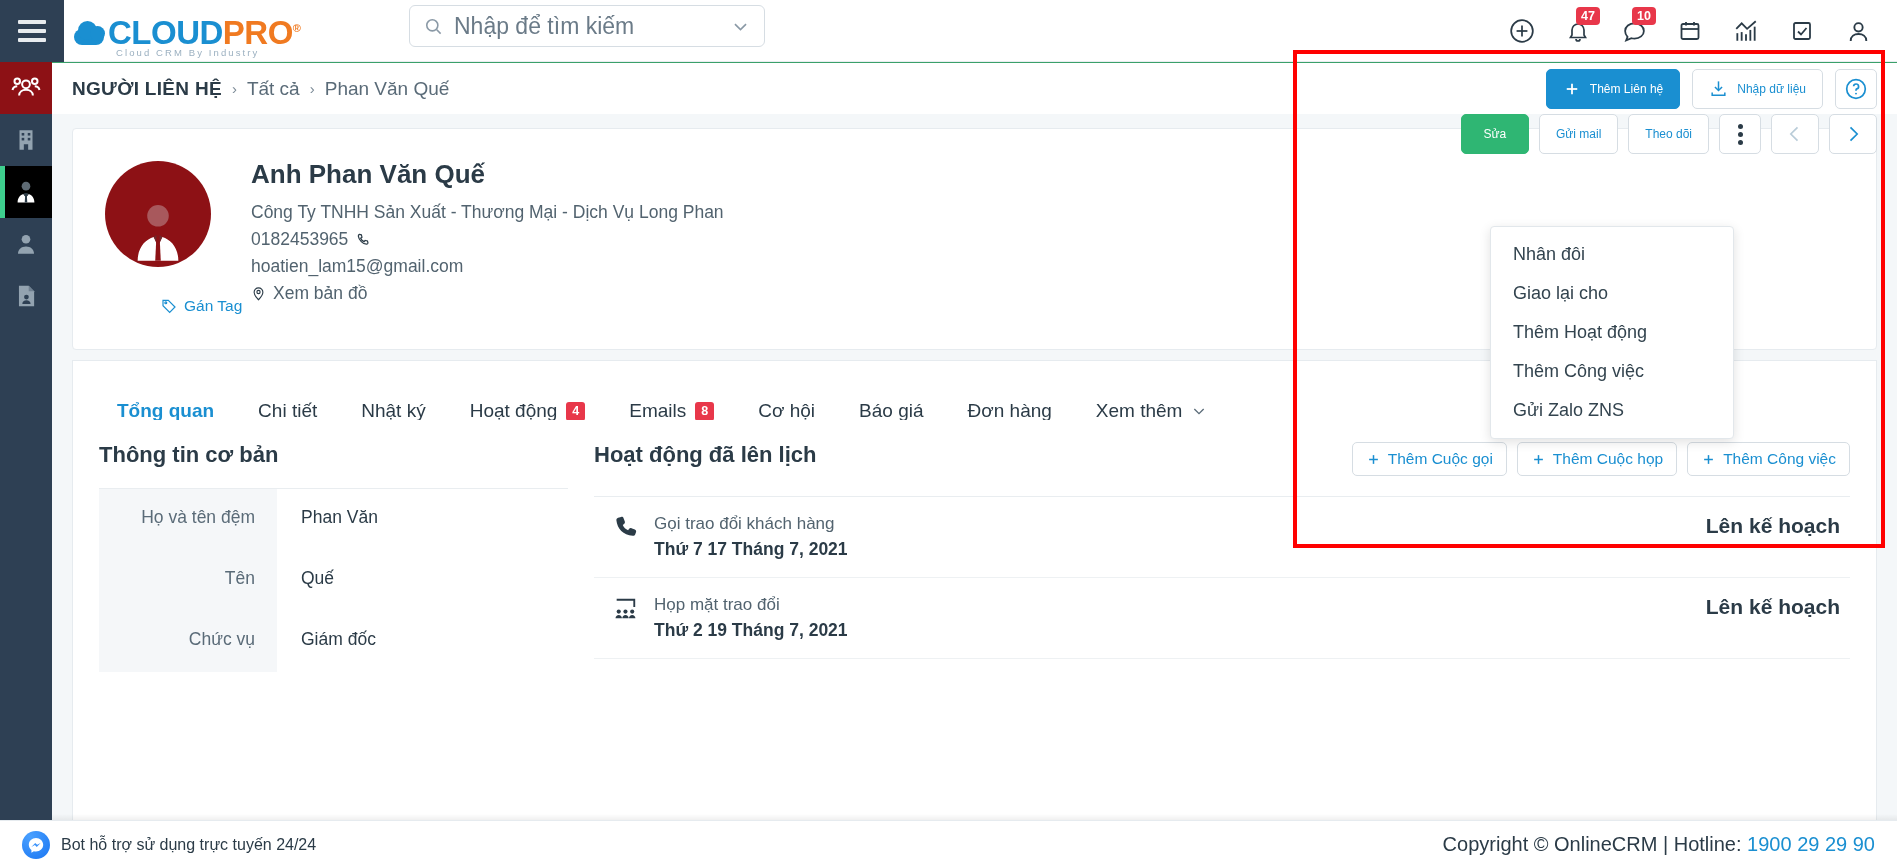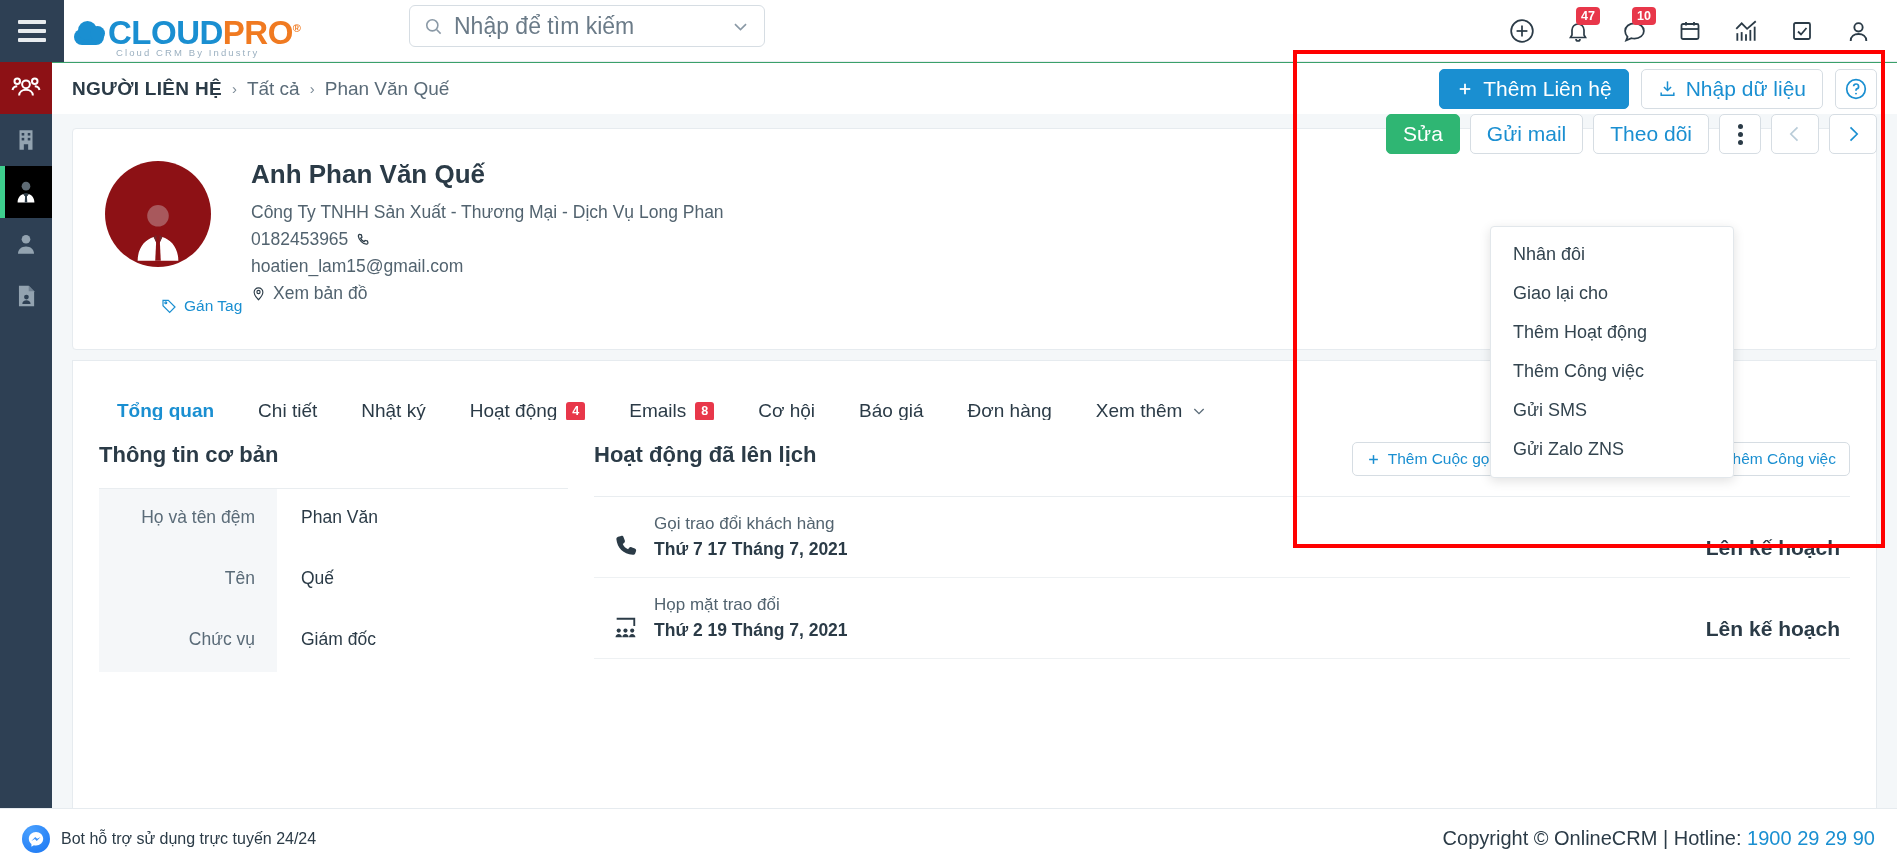--- a/index.html
+++ b/index.html
@@ -74,31 +74,31 @@
   }
   .crumb { display: flex; align-items: center; gap: 10px; font-size: 19px; }
   .crumb .root { color: #2b3b47; font-weight: 700; letter-spacing: 0.3px; }
   .crumb .sep { color: #7c8b97; font-size: 15px; }
   .crumb .lnk { color: #5a6b78; }
   .crumb .cur { color: #5a6b78; }
 
   .crumb-actions { margin-left: auto; display: flex; align-items: center; gap: 12px; }
   .btn {
     border: 1px solid #d6dde3; background: #fff; border-radius: 5px;
-    font-size: 21px; color: #1a8fd1; display: flex; align-items: center; gap: 9px;
+    font-size: 12px; color: #1a8fd1; display: flex; align-items: center; gap: 9px;
     padding: 0 16px; height: 40px; cursor: pointer; font-family: inherit; white-space: nowrap;
   }
   .btn.primary { background: #1a8fd1; border-color: #1a8fd1; color: #fff; }
   .btn.sq { padding: 0; width: 42px; justify-content: center; }
 
   
   .actionrow {
     position: absolute; top: 114px; right: 20px; display: flex; align-items: center; gap: 10px; z-index: 6;
   }
-  .btn.green { background: #2fb673; border-color: #2fb673; color: #fff; min-width: 68px; }
+  .btn.green { background: #2fb673; border-color: #2fb673; color: #fff; justify-content: center; min-width: 68px; }
   .btn.arrow { width: 48px; padding: 0; justify-content: center; font-size: 21px; }
   .btn.arrow.dim { color: #b9ccd8; }
   .dots { display: flex; flex-direction: column; gap: 3px; align-items: center; }
   .dots i { width: 5px; height: 5px; background: #2b3b47; border-radius: 50%; display: block; }
 
   
   .dropdown {
     position: absolute; top: 226px; left: 1490px; width: 244px;
     background: #fff; border: 1px solid #e2e7eb; border-radius: 4px;
     box-shadow: 0 3px 12px rgba(0,0,0,0.12); z-index: 20; padding: 8px 0;
@@ -159,30 +159,30 @@
   .btn.sm { height: 34px; font-size: 15.5px; padding: 0 13px; gap: 7px; }
   .hr { height: 1px; background: #e9edf0; margin-top: 20px; }
 
   .field-row { display: flex; align-items: flex-start; }
   .field-lbl {
     width: 178px; background: #f5f7f9; text-align: right; padding: 18px 22px 18px 0;
     font-size: 17.5px; color: #5a6b78; min-height: 61px;
   }
   .field-val { padding: 18px 0 18px 24px; font-size: 17.5px; color: #2b3b47; }
 
-  .act-row { display: flex; align-items: flex-end; padding: 17px 0 17px 4px; border-bottom: 1px solid #eef1f3; }
+  .act-row { display: flex; align-items: flex-start; padding: 17px 0 17px 4px; border-bottom: 1px solid #eef1f3; }
   .act-ico { width: 56px; color: #2b3b47; display: flex; align-items: center; justify-content: center; }
   .act-main { flex: 1; }
   .act-title { font-size: 17px; color: #52636f; margin-bottom: 5px; }
   .act-date { font-size: 17.5px; color: #2b3b47; font-weight: 600; }
   .act-status { font-size: 21px; color: #2b3b47; font-weight: 600; padding-right: 10px; }
 
   
   .footer {
-    position: absolute; left: 0; right: 0; bottom: 0; height: 60px; background: #fff;
+    position: absolute; left: 0; right: 0; bottom: 0; height: 48px; background: #fff;
     border-top: 1px solid #e6ebef; display: flex; align-items: center; padding: 0 22px; margin-top: 28px;
   }
   .fb-left { display: flex; align-items: center; gap: 11px; font-size: 16px; color: #2b3b47; }
   .msgr {
     width: 28px; height: 28px; border-radius: 50%;
     background: radial-gradient(circle at 30% 20%, #49a0ff, #1a76f2); display: flex; align-items: center; justify-content: center;
   }
   .fb-right { margin-left: auto; font-size: 20px; color: #2b3b47; }
   .fb-right .tel { color: #1a8fd1; }
   .scroll-shadow { position: absolute; left: 52px; right: 0; bottom: 48px; height: 6px; background: linear-gradient(to top, rgba(0,0,0,0.06), transparent); }
@@ -539,21 +539,20 @@
         <div class="act-status">Lên kế hoạch</div>
       </div>
     </div>
   </div>
 
   <div class="dropdown">
     <div class="dd-item">Nhân đôi</div>
     <div class="dd-item">Giao lại cho</div>
     <div class="dd-item">Thêm Hoạt động</div>
     <div class="dd-item">Thêm Công việc</div>
-    <div class="dd-item">Gửi SMS</div>
     <div class="dd-item">Gửi Zalo ZNS</div>
   </div>
 
   <div class="redbox"></div>
 
   <div class="scroll-shadow"></div>
 
   <div class="footer">
     <div class="fb-left">
       <span class="msgr">

